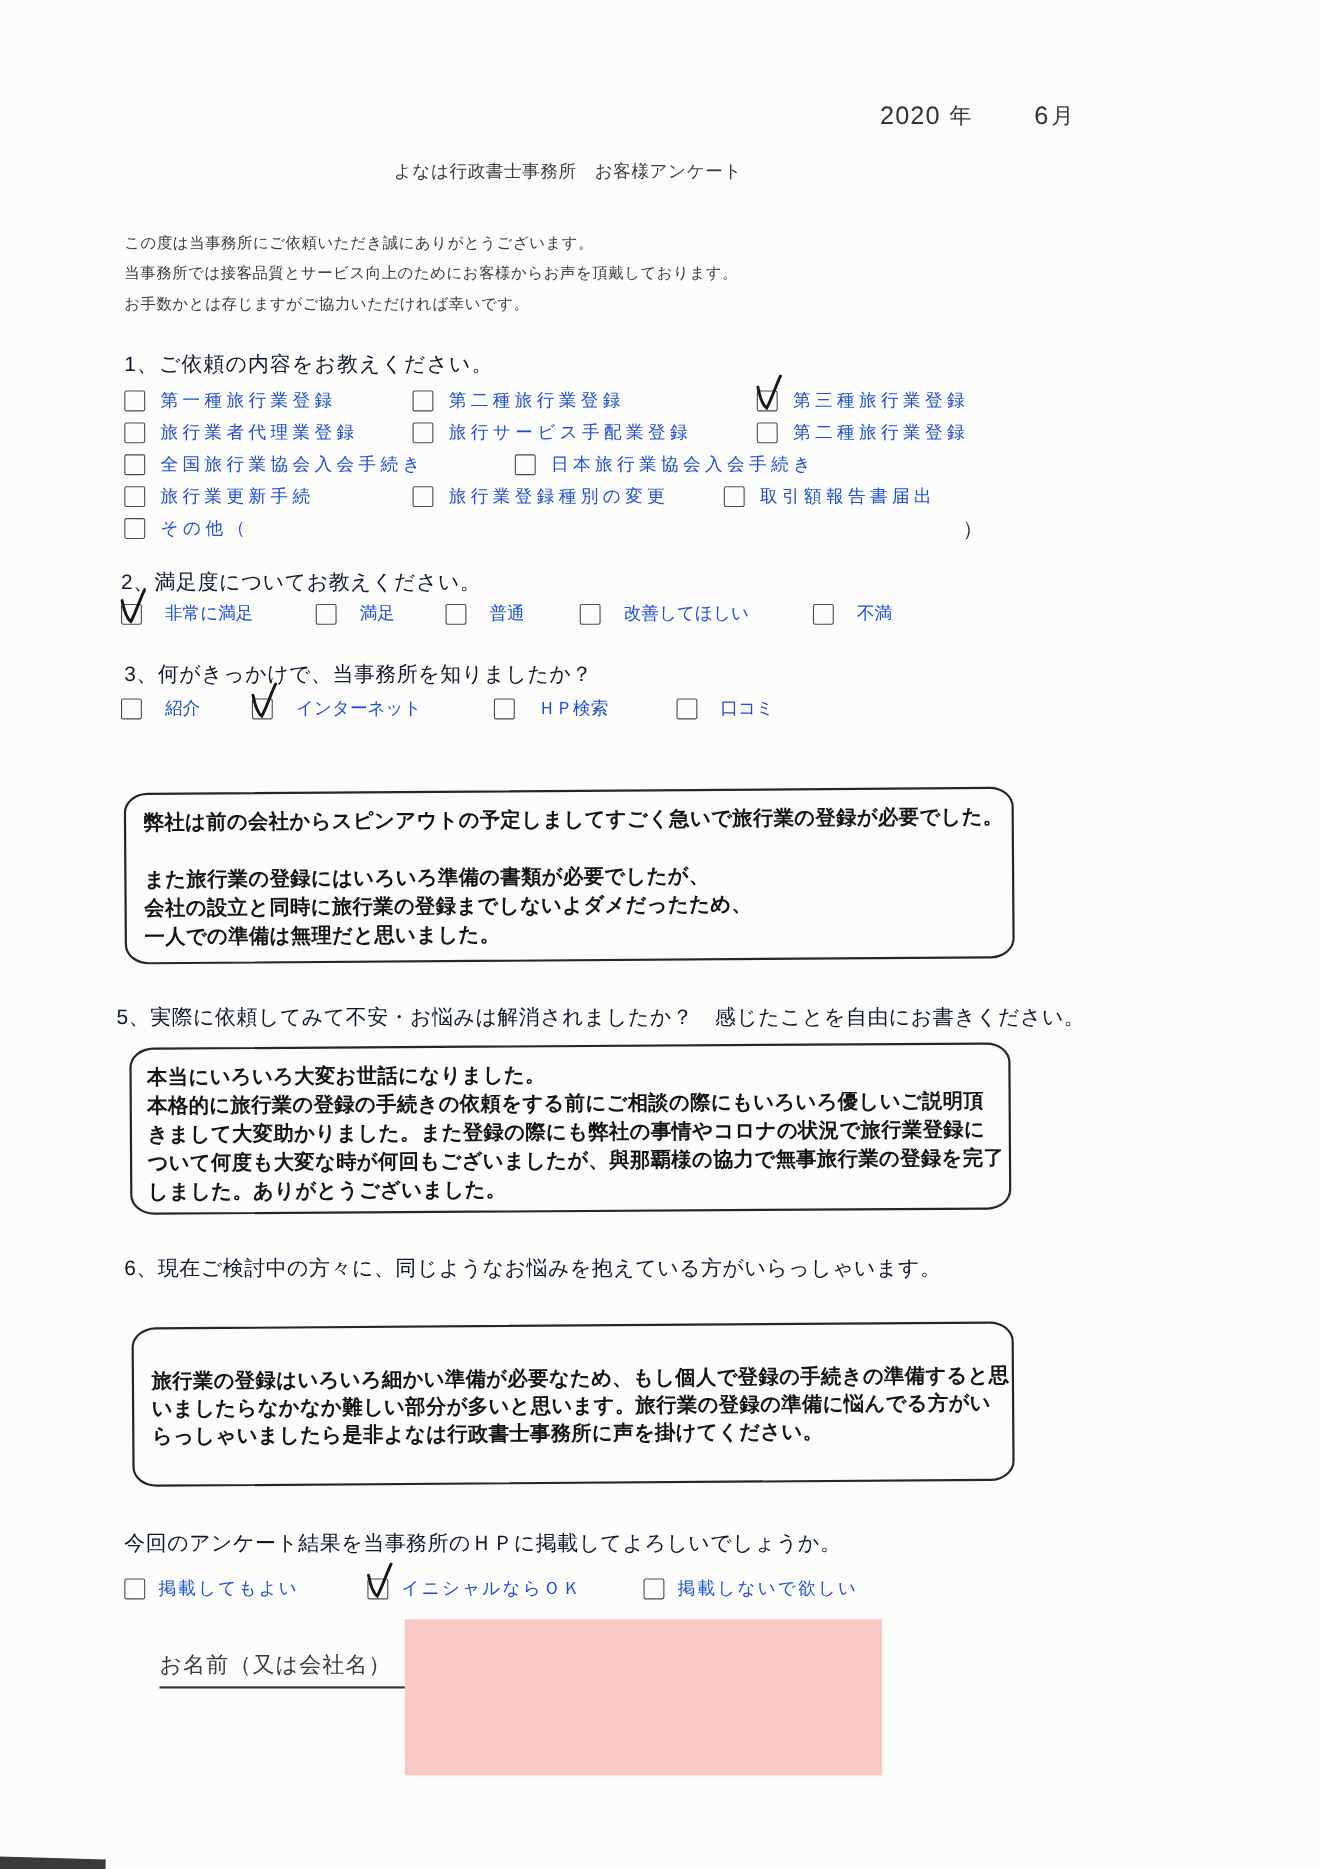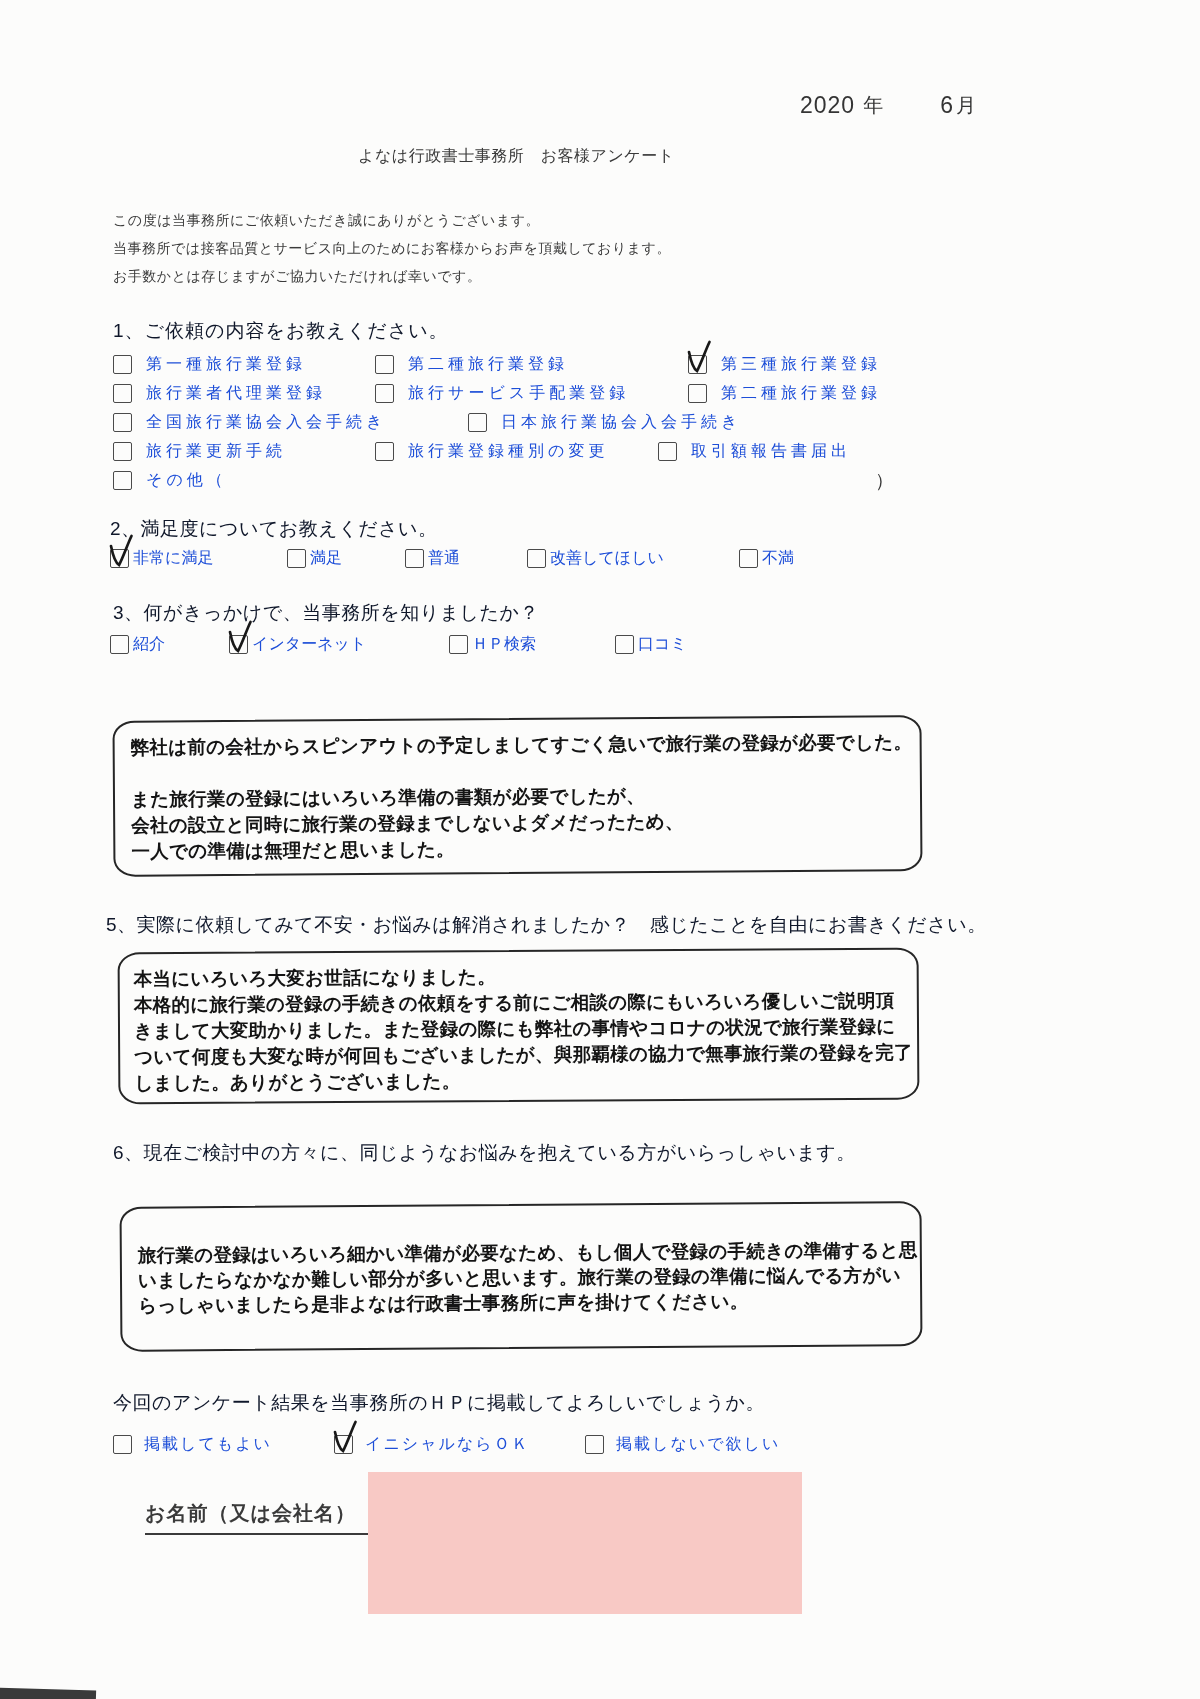--- a/index.html
+++ b/index.html
@@ -29,21 +29,21 @@
     border:1.5px solid #4a4a4a;border-radius:2px;
     position:relative;background:transparent;
   }
   .cb .check{
     position:absolute;left:-4px;top:-17px;
     width:28px;height:38px;
     overflow:visible;
   }
   .cb .check path{stroke:#181818;stroke-width:2.7;fill:none;stroke-linecap:round;}
   .opt .lbl{font-size:16px;color:#1d4ed8;margin-left:14px;font-family:Liberation Serif, serif;}
-  .tight .lbl{margin-left:4px;}
+  .tight .lbl{margin-left:21px;}
   .q1grid .lbl{letter-spacing:4px;}
   .rowA{display:grid;grid-template-columns:262px 313px 1fr;}
   .rowB{display:grid;grid-template-columns:262px 283px 1fr;}
   .rowC{display:grid;grid-template-columns:355px 1fr;}
   .rowD{position:relative;width:810px;}
   .paren-close{position:absolute;left:762px;top:2px;font-size:19px;color:#3a3a3a;}
   .q2grid{display:grid;grid-template-columns:177px 118px 122px 212px 1fr;}
   .q3grid{display:grid;grid-template-columns:119px 220px 166px 1fr;}
   .pubgrid{display:grid;grid-template-columns:205px 235px 1fr;}
   .pubgrid .lbl{margin-left:12px;letter-spacing:2px;}
@@ -53,21 +53,21 @@
     border-radius:22px/18px;
     background:transparent;
   }
   .ansbox .line{
     font-size:18.5px;line-height:26px;
     font-weight:700;color:#141414;letter-spacing:0.3px;
     white-space:nowrap;
   }
   
   .name-underline{border-bottom:2px solid #3b3b3b;}
-  .name-label{font-size:20px;letter-spacing:1px;color:#3a3a3a;font-weight:bold;}
+  .name-label{font-size:20px;letter-spacing:1px;color:#3a3a3a;}
   .pinkbox{background:#f8c9c5;z-index:2;}
   .scan-artifact{background:#3a3a3a;transform:rotate(1.6deg);}
 </style>
 </head>
 <body>
 
 <div class="page">
 
   <div class="abs date-row" style="left:800px;top:92px;">
     <span>2020</span>

